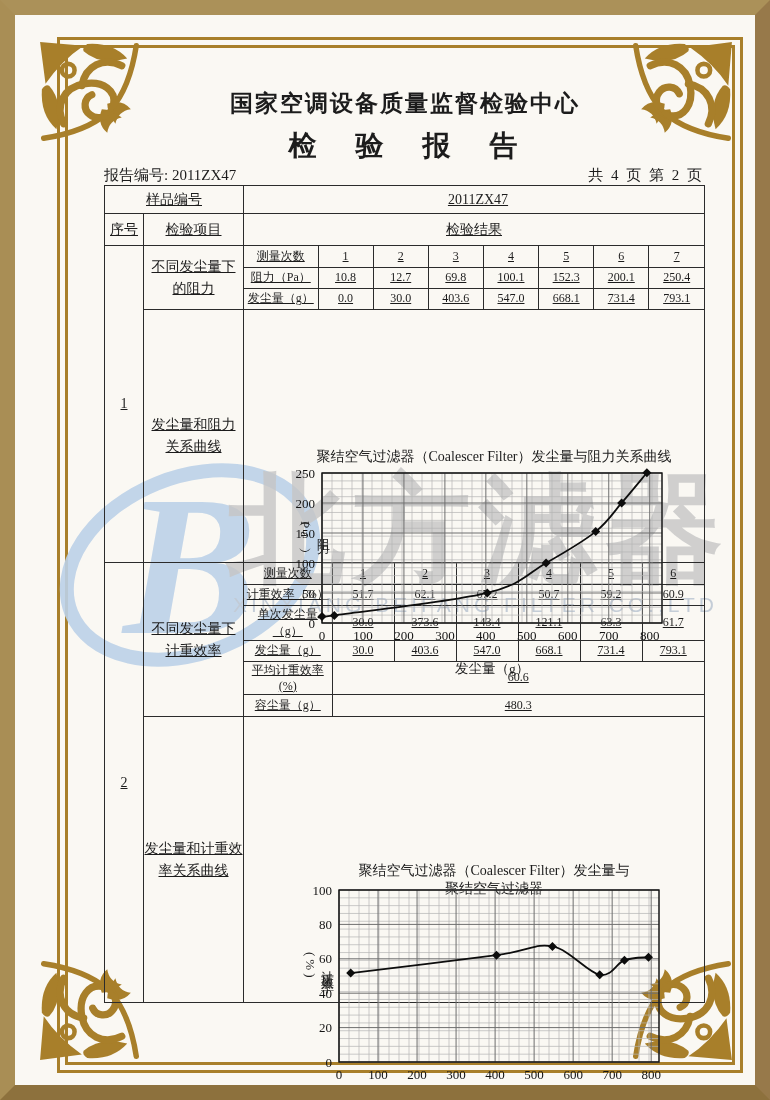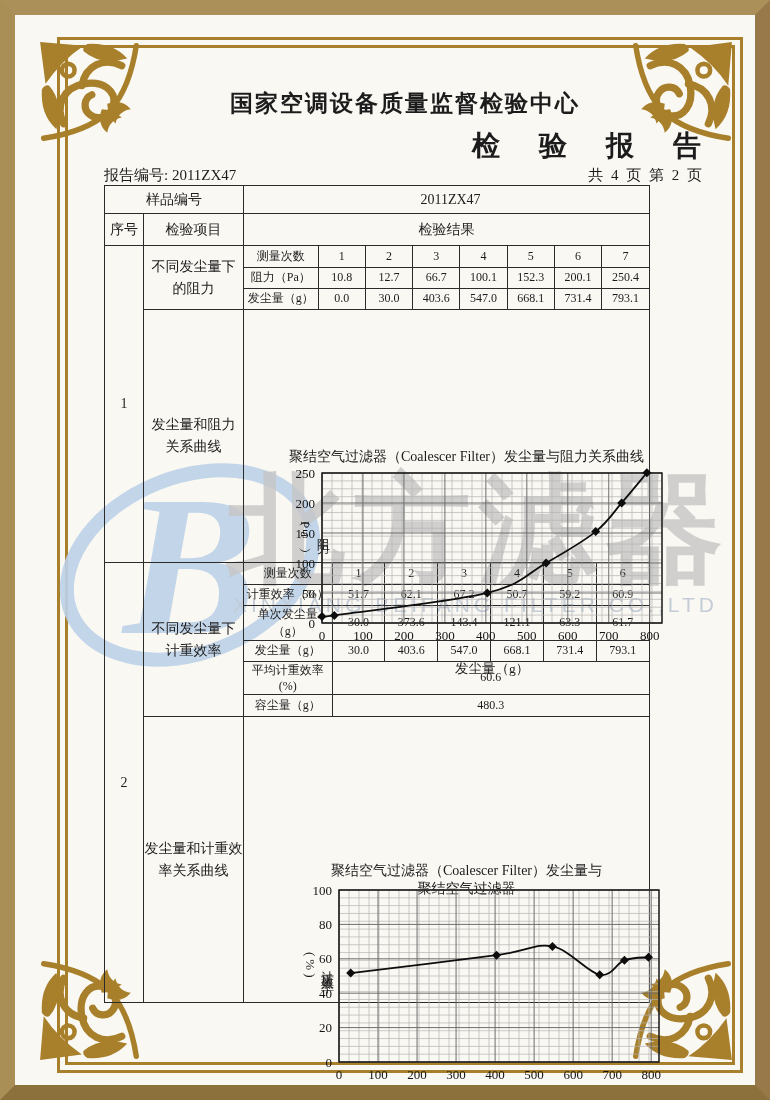--- a/index.html
+++ b/index.html
@@ -30,28 +30,28 @@
     font-size:118px; font-weight:bold; letter-spacing:8px; line-height:1;
     color:#c6c6c6; opacity:.8; white-space:nowrap;
     font-family:"Liberation Sans","DejaVu Sans",sans-serif; }
   .wm-en { position:absolute; left:218px; top:578px; width:480px;
     font-size:21px; letter-spacing:4px; color:#c2cbd6; opacity:.95;
     font-family:"Liberation Sans","DejaVu Sans",sans-serif; white-space:nowrap; }
   
   .content { position:absolute; inset:0; z-index:1; }
   .h1 { position:absolute; left:90px; top:73px; width:600px; text-align:center;
     font-size:23px; font-weight:bold; letter-spacing:2px; }
-  .h2 { position:absolute; left:90px; top:112px; width:600px; text-align:right;
+  .h2 { position:absolute; left:90px; top:112px; width:600px; text-align:center;
     font-size:28px; font-weight:bold; word-spacing:24px; letter-spacing:4px; }
   .meta { position:absolute; left:89px; top:148px; width:600px; height:22px; font-size:15px; }
   .meta .rn { position:absolute; left:0; bottom:0; }
   .meta .pg { position:absolute; right:0; bottom:0; letter-spacing:2px;font-family:Liberation Serif, serif; }
   
-  table.main { position:absolute; left:89px; top:170px; width:546px;
-    border-collapse:collapse; table-layout:fixed; }
+  table.main { position:absolute; left:89px; top:170px; width:601px;
+    border-collapse:collapse; table-layout:fixed;text-decoration:underline; }
   table.main td { border:1.4px solid #2b2b2b; font-size:14px; text-align:center;
     vertical-align:middle; padding:0; background:transparent; }
   table.inner { width:100%; height:100%; border-collapse:collapse; table-layout:fixed; }
   table.inner td { border:1px solid #2b2b2b; font-size:12px; text-align:center;
     vertical-align:middle; padding:0; }
   table.inner tr td:first-child { border-left:none; }
   table.inner tr td:last-child { border-right:none; }
   table.inner tr:first-child td { border-top:none; }
   table.inner tr:last-child td { border-bottom:none; }
   .item2 { line-height:1.55; font-size:14px; }
@@ -173,21 +173,21 @@
               <td>3</td>
                     <td>4</td>
               <td>5</td>
                     <td>6</td>
               <td>7</td>
             </tr>
             <tr style="height:21px">
               <td>阻力（Pa）</td>
               <td>10.8</td>
                     <td>12.7</td>
-              <td>66.7</td>
+              <td>69.8</td>
                     <td>100.1</td>
               <td>152.3</td>
                     <td>200.1</td>
               <td>250.4</td>
             </tr>
             <tr style="height:21px">
               <td>发尘量（g）</td>
               <td>0.0</td>
                     <td>30.0</td>
               <td>403.6</td>

